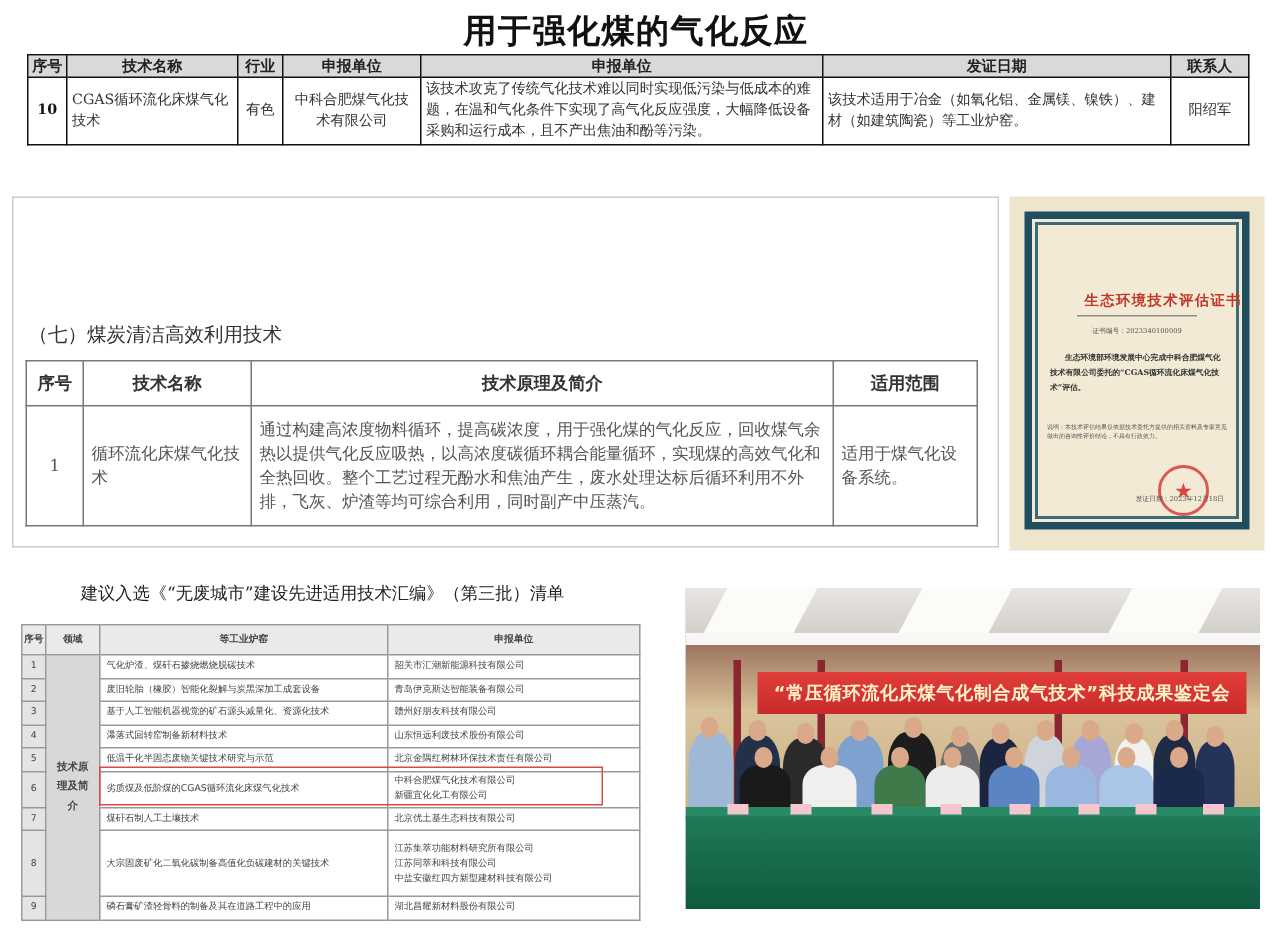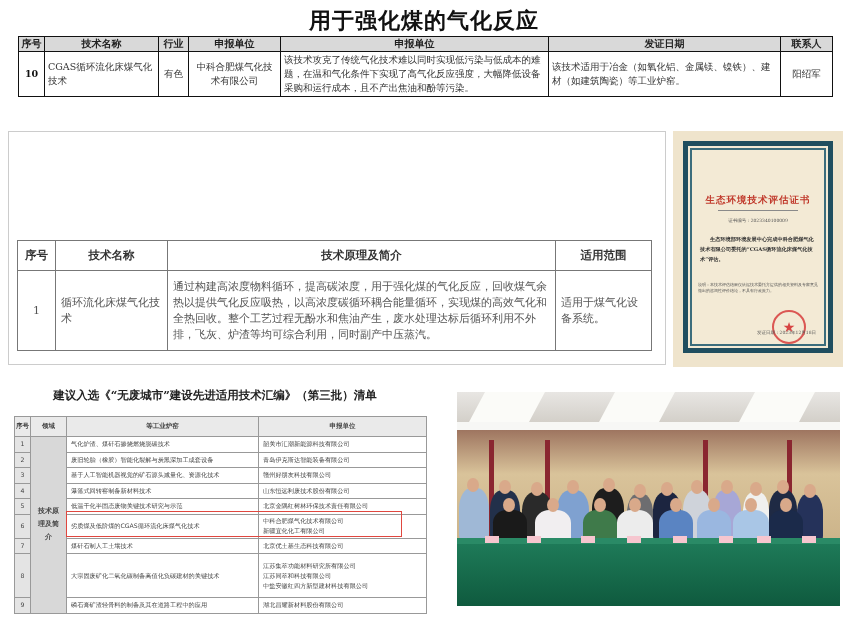--- a/index.html
+++ b/index.html
@@ -49,41 +49,41 @@
     .cert {
       position: absolute; left: 673px; top: 131px; width: 170px; height: 236px;
       background: #efe4cc;
     }
     .cert-border {
       position: absolute; left: 10px; top: 10px; right: 10px; bottom: 14px;
       border: 5px solid #1f4e5f; outline: 2px solid #3b6d7c; outline-offset: -9px;
       background: #f3ead5;
     }
     .cert-title {
-      position: absolute; left: 0; top: 48px; width: 100%; text-align: center;
+      position: absolute; left: 0; top: 48px; width: 100%; text-align: right;
       font-size: 9.5px; font-weight: bold; color: #c0392b; letter-spacing: 1px;
     }
     .cert-orn { position: absolute; left: 30px; right: 30px; top: 64px; height: 0; border-top: 1px solid #8a8a8a; }
     .cert-no { position: absolute; left: 0; top: 72px; width: 100%; text-align: center; font-size: 4.5px; color: #555; }
     .cert-body {
       position: absolute; left: 12px; right: 10px; top: 88px; font-size: 5.2px; line-height: 10px;
       color: #333; font-weight: bold; text-indent: 10px;
     }
     .cert-note { position: absolute; left: 10px; right: 10px; top: 136px; font-size: 4px; line-height: 6px; color: #555; }
     .cert-date { position: absolute; right: 12px; top: 184px; font-size: 4.5px; color: #555; }
     .cert-seal {
       position: absolute; left: 84px; top: 164px; width: 34px; height: 34px; border-radius: 50%;
       border: 2px solid rgba(212,50,50,0.8); display: flex; align-items: center; justify-content: center;
       color: rgba(212,50,50,0.9); font-size: 14px;
     }
 
     
     .s3-title {
       position: absolute; left: 0; top: 388px; width: 430px; text-align: center;
-      font-size: 11.5px; font-weight: bold; color: #222;
+      font-size: 11.5px; font-weight: normal; color: #222;
     }
     .s3-table {
       position: absolute; left: 14px; top: 416px; width: 412px;
       border-collapse: collapse; table-layout: fixed; font-size: 6.2px;
       font-family: "DejaVu Sans", sans-serif;
     }
     .s3-table th, .s3-table td { border: 1px solid #999; color: #444; }
     .s3-table th { background: #eaeaea; height: 20px; font-weight: bold; font-size: 6.5px; }
     .s3-table td { padding: 0 4px; height: 15.5px; vertical-align: middle; line-height: 10px; }
     .s3-table td.num { background: #e4e4e4; text-align: center; padding: 0; }
@@ -151,20 +151,21 @@
     <td class="c">有色</td>
     <td class="c">中科合肥煤气化技术有限公司</td>
     <td>该技术攻克了传统气化技术难以同时实现低污染与低成本的难题，在温和气化条件下实现了高气化反应强度，大幅降低设备采购和运行成本，且不产出焦油和酚等污染。</td>
     <td>该技术适用于冶金（如氧化铝、金属镁、镍铁）、建材（如建筑陶瓷）等工业炉窑。</td>
     <td class="c">阳绍军</td>
   </tr>
 </tbody>
   </table>
 
 <div class="s2-panel">
+  <div class="s2-subtitle">（七）煤炭清洁高效利用技术</div>
   <table class="s2-table">
     <colgroup>
         <col style="width:38px">
         <col style="width:112px">
         <col style="width:388px">
         <col style="width:96px">
       </colgroup>
     <tbody>
         <tr>
       <th>序号</th>
@@ -271,20 +272,21 @@
     <div class="ceil-light" style="left:20px"></div>
     <div class="ceil-light" style="left:150px"></div>
     <div class="ceil-light" style="left:290px"></div>
   </div>
   <div class="ceiling-band"></div>
   <div class="wall"></div>
   <div class="pillar" style="left:32px"></div>
   <div class="pillar" style="left:88px"></div>
   <div class="pillar" style="left:246px"></div>
   <div class="pillar" style="left:330px"></div>
+  <div class="banner">“常压循环流化床煤气化制合成气技术”科技成果鉴定会</div>
 
   <div class="people-back">
     <div class="person" style="left:2px;top:10px;width:30px;height:52px;background:#9fb8d6"></div>
     <div class="person" style="left:33px;top:12px;width:30px;height:50px;background:#22304a"></div>
     <div class="person" style="left:65px;top:14px;width:30px;height:48px;background:#2a2a2a"></div>
     <div class="person" style="left:100px;top:12px;width:32px;height:50px;background:#7fa1d0"></div>
     <div class="person" style="left:135px;top:10px;width:32px;height:52px;background:#1d1d1d"></div>
     <div class="person" style="left:170px;top:16px;width:26px;height:46px;background:#6d6d70"></div>
     <div class="person" style="left:196px;top:14px;width:28px;height:48px;background:#1c2540"></div>
     <div class="person" style="left:226px;top:12px;width:28px;height:50px;background:#cfd3da"></div>

